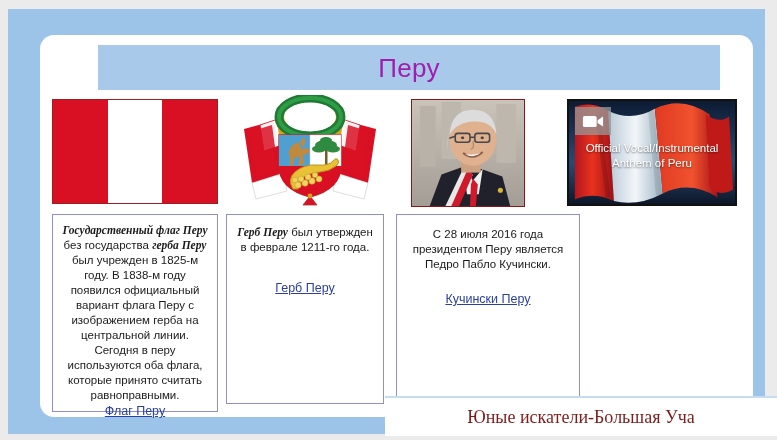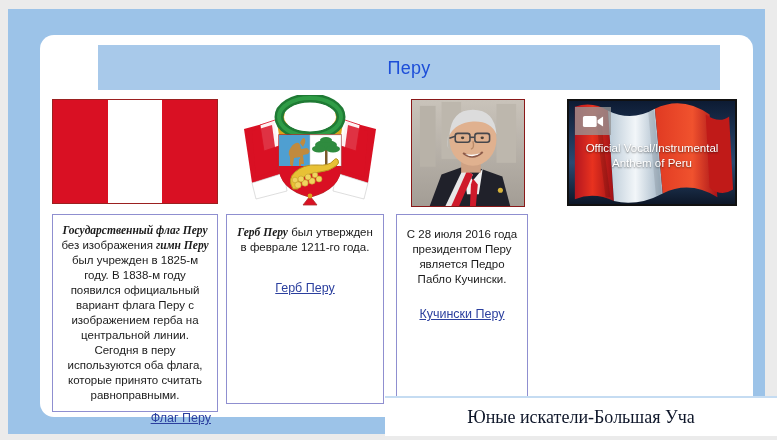--- a/index.html
+++ b/index.html
@@ -44,22 +44,22 @@
     left: 90px;
     top: 36px;
     width: 622px;
     height: 45px;
     background: #a8c9ea;
     display: flex;
     align-items: center;
     justify-content: center;
   }
   #title-text {
-    color: #1d4ed8;
-    font-size: 18px;
+    color: #a21caf;
+    font-size: 26px;
     font-family: "Liberation Sans", sans-serif;
     letter-spacing: 0.3px;
     line-height: 1;
   }
 
   
   .media {
     position: absolute;
     box-sizing: border-box;
   }
@@ -161,24 +161,24 @@
   .tb-link {
     display: block;
     color: #2b3f9e;
     text-decoration: underline;
     font-size: 12.5px;
     font-family: "Liberation Sans", sans-serif;
   }
 
   #textbox-flag   { left: 44px;  top: 205px; width: 166px; height: 198px; }
   #textbox-coat   { left: 218px; top: 205px; width: 158px; height: 190px; }
-  #textbox-pres   { left: 388px; top: 205px; width: 132px; height: 190px; }
+  #textbox-pres   { left: 388px; top: 205px; width: 184px; height: 190px; }
   #textbox-anthem { left: 567px; top: 205px; width: 162px; height: 190px; }
 
-  #textbox-flag .tb-link  { margin-top: 8px; text-align: right; }
+  #textbox-flag .tb-link  { margin-top: 1px; }
   #textbox-coat .tb-link  { margin-top: 26px; }
   #textbox-pres .tb-link  { margin-top: 20px; }
   #textbox-anthem .tb-link{ margin-top: 34px; }
 
   #textbox-pres .tb-body  { padding-top: 4px; }
   #textbox-anthem .tb-body{ padding-top: 4px; }
   #textbox-coat .tb-body  { padding-top: 2px; }
 
   
   #footer-bar {
@@ -188,21 +188,21 @@
     width: 392px;
     height: 40px;
     background: #ffffff;
     border-top: 2px solid #c5dcf2;
     box-sizing: border-box;
     display: flex;
     align-items: center;
     justify-content: center;
   }
   #footer-text {
-    color: #0f172a;
+    color: #7f1d1d;
     font-family: "Liberation Serif", serif;
     font-size: 18px;
   }
 </style>
 </head>
 <body>
 
 <div id="slide-frame">
 
   <div id="slide-card"></div>
@@ -374,21 +374,21 @@
           <rect x="1" y="2" width="15" height="12" rx="2" fill="#ffffff"></rect>
           <path d="M17 6.5 L23 2.5 L23 13.5 L17 9.5 Z" fill="#ffffff"></path>
         </svg>
       </div>
       <div id="anthem-caption">Official Vocal/Instrumental Anthem of Peru</div>
     </div>
   </div>
 
   <div class="textbox" id="textbox-flag">
     <div class="tb-body">
-      <span class="tb-lead">Государственный флаг Перу</span><span> без изображения </span><span class="tb-lead">гимн Перу</span><span> был учрежден в 1825-м году. В 1838-м году появился официальный вариант флага Перу с изображением герба на центральной линии. Сегодня в перу используются оба флага, которые принято считать равноправными.</span>
+      <span class="tb-lead">Государственный флаг Перу</span><span> без государства </span><span class="tb-lead">герба Перу</span><span> был учрежден в 1825-м году. В 1838-м году появился официальный вариант флага Перу с изображением герба на центральной линии. Сегодня в перу используются оба флага, которые принято считать равноправными.</span>
     </div>
     <a class="tb-link" href="#">Флаг Перу</a>
   </div>
 
   <div class="textbox" id="textbox-coat">
     <div class="tb-body">
       <span class="tb-lead">Герб Перу</span><span> был утвержден в феврале 1211-го года.</span>
     </div>
     <a class="tb-link" href="#">Герб Перу</a>
   </div>

